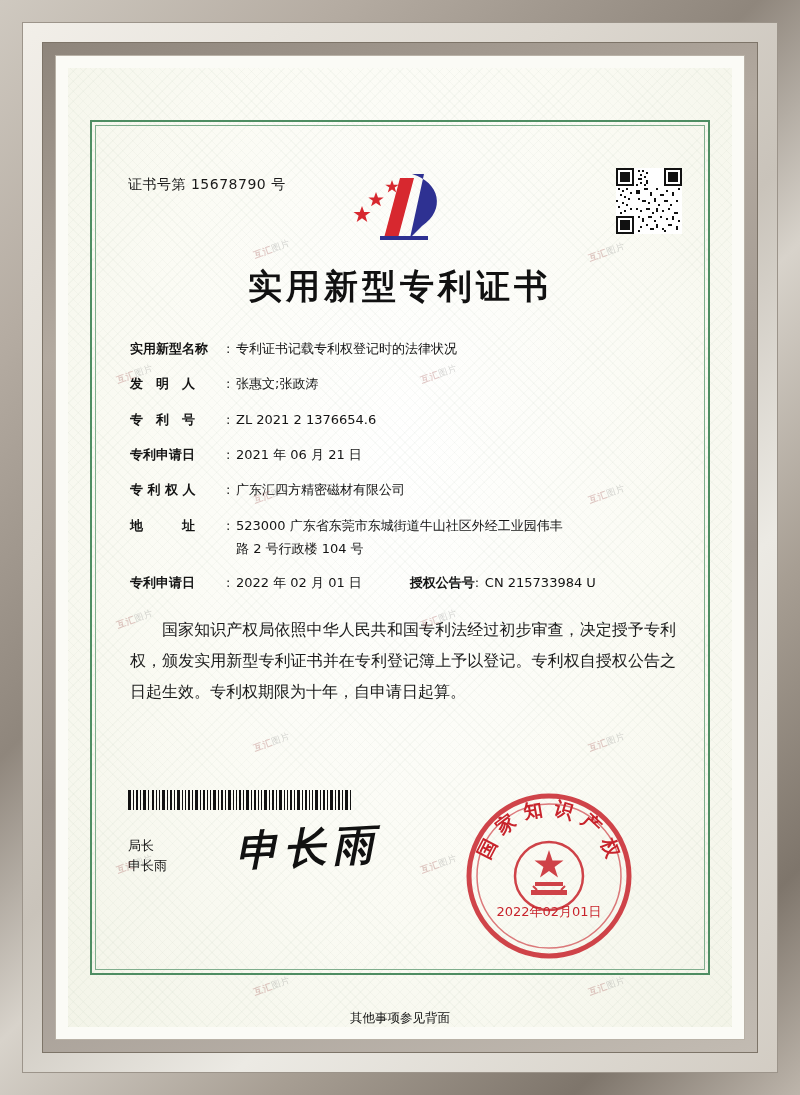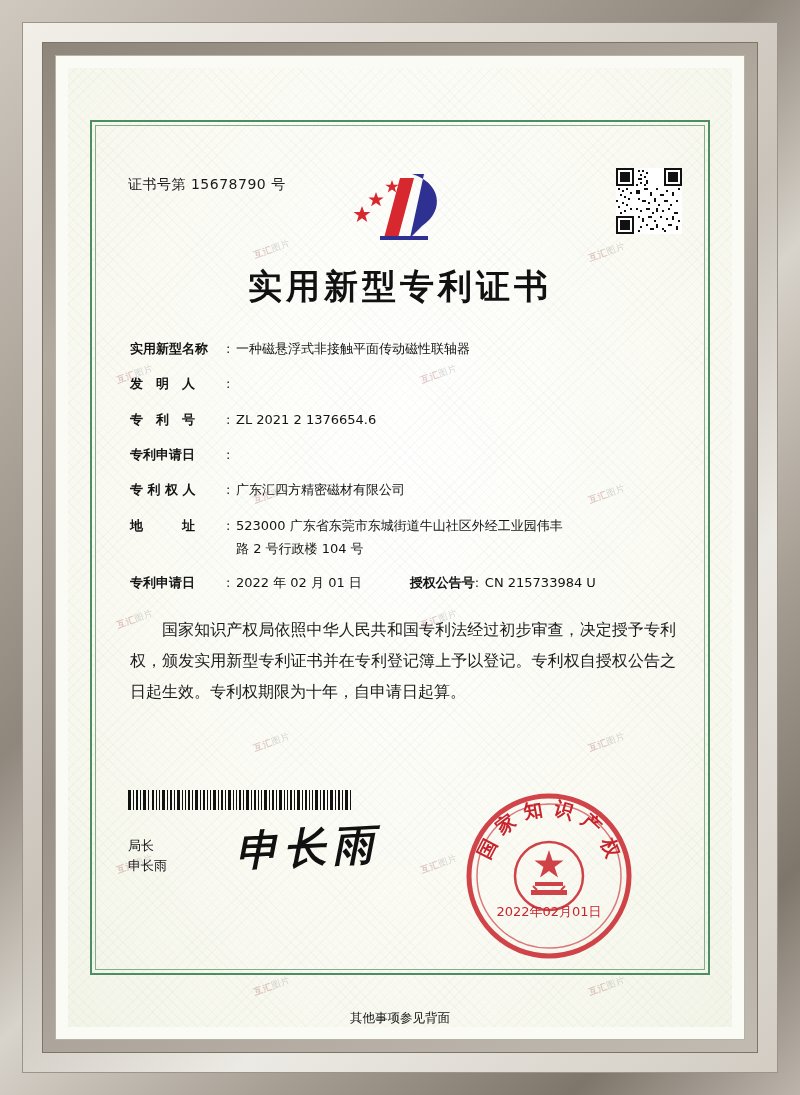--- a/index.html
+++ b/index.html
@@ -358,34 +358,36 @@
           </g>
         </svg>
       </div>
 
       <div class="title">实用新型专利证书</div>
 
       <div class="fields">
         <div class="field-row">
           <span class="f-label">实用新型名称</span>
           <span class="f-colon">:</span>
-          <span class="f-value">一种磁悬浮式非接触平面传动磁性联轴器</span>
+          <span class="f-value">专利证书记载专利权登记时的法律状况</span>
         </div>
         <div class="field-row">
           <span class="f-label">发　明　人</span>
           <span class="f-colon">:</span>
+          <span class="f-value">张惠文;张政涛</span>
         </div>
         <div class="field-row">
           <span class="f-label">专　利　号</span>
           <span class="f-colon">:</span>
           <span class="f-value">ZL 2021 2 1376654.6</span>
         </div>
         <div class="field-row">
           <span class="f-label">专利申请日</span>
           <span class="f-colon">:</span>
+          <span class="f-value">2021 年 06 月 21 日</span>
         </div>
         <div class="field-row">
           <span class="f-label">专 利 权 人</span>
           <span class="f-colon">:</span>
           <span class="f-value">广东汇四方精密磁材有限公司</span>
         </div>
         <div class="field-row">
           <span class="f-label">地　　　址</span>
           <span class="f-colon">:</span>
           <span class="f-value">523000 广东省东莞市东城街道牛山社区外经工业园伟丰</span>

